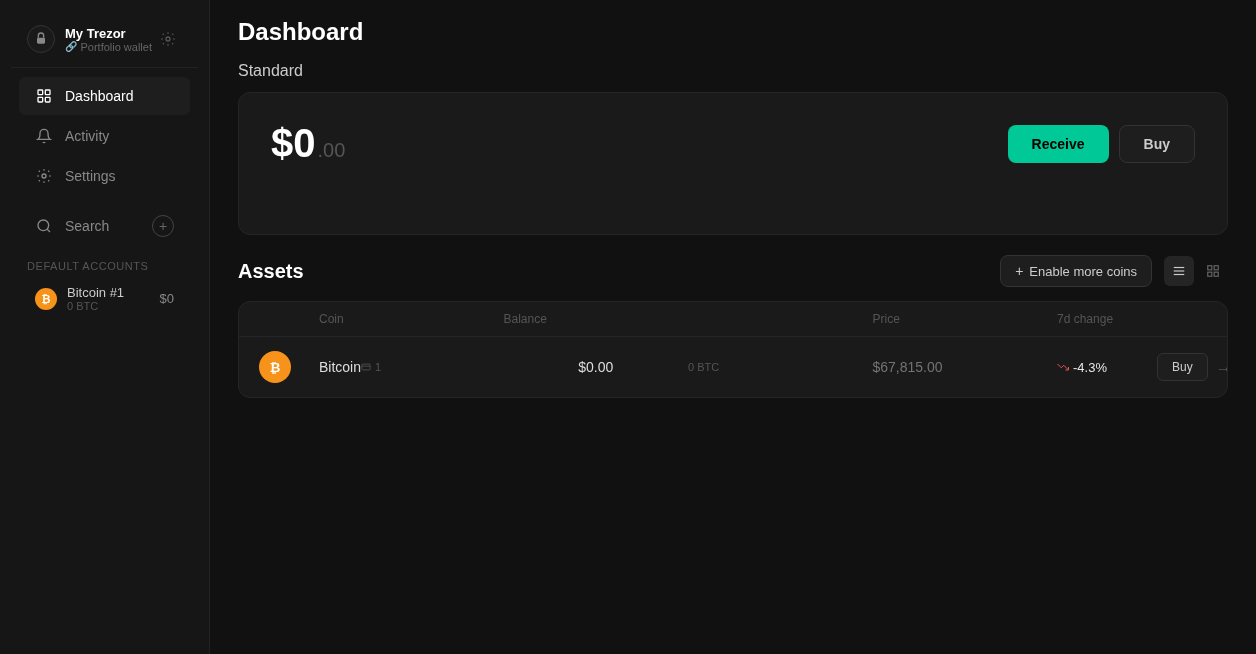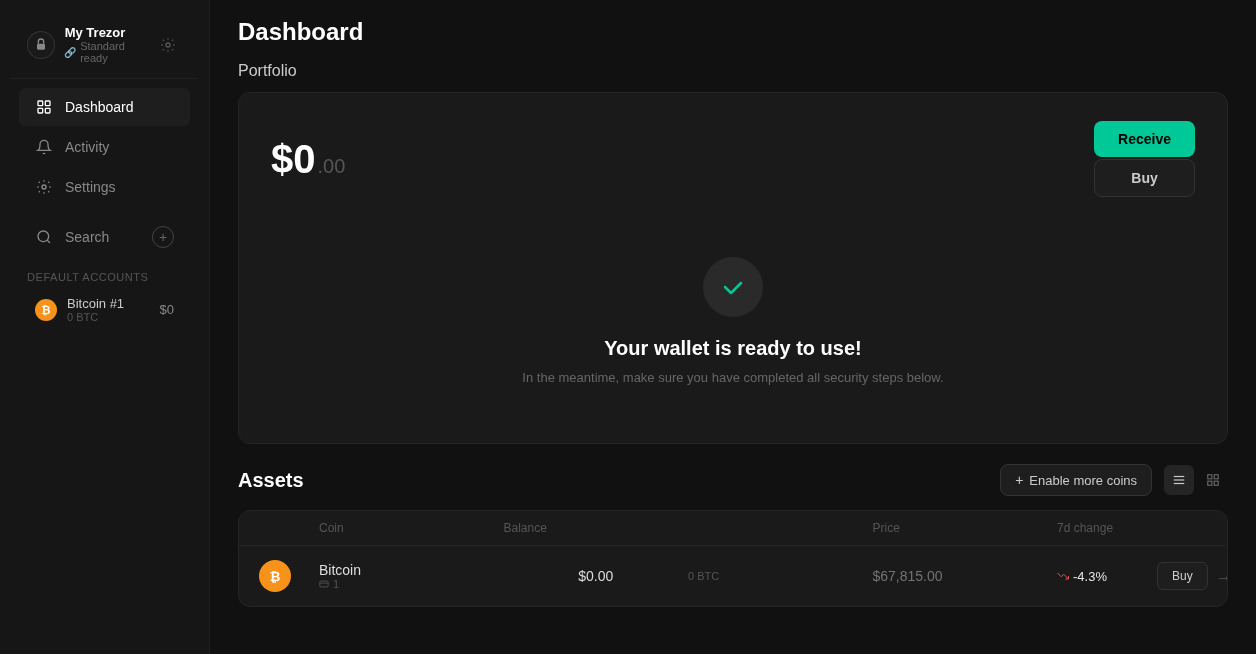--- a/index.html
+++ b/index.html
@@ -229,22 +229,21 @@
       font-size: 40px;
       font-weight: 700;
       color: #fff;
     }
     .balance-decimal {
       font-size: 20px;
       color: #555;
     }
     .portfolio-actions {
       display: flex;
-      gap: 2px;
-      flex-direction: column;
+      gap: 10px;
     }
     .btn-receive {
       background: #00c896;
       color: #000;
       border: none;
       border-radius: 8px;
       padding: 10px 24px;
       font-size: 14px;
       font-weight: 600;
       cursor: pointer;
@@ -374,21 +373,21 @@
       border-radius: 50%;
       display: flex;
       align-items: center;
       justify-content: center;
       font-size: 13px;
       font-weight: bold;
       color: #fff;
     }
     .coin-info {
       display: flex;
-      flex-direction: column;
+      flex-direction: row;
     }
     .coin-name {
       font-size: 14px;
       color: #ddd;
       font-weight: 500;
     }
     .coin-accounts {
       display: flex;
       align-items: center;
       gap: 4px;
@@ -439,21 +438,21 @@
       <div class="trezor-logo">
         <svg width="16" height="16" viewBox="0 0 24 24" fill="#888">
           <rect x="6" y="10" width="12" height="9" rx="2" fill="#888"></rect>
           <path d="M8 10V7a4 4 0 018 0v3" stroke="#888" stroke-width="2" fill="none"></path>
         </svg>
       </div>
       <div class="sidebar-title-group">
         <span class="sidebar-app-name">My Trezor</span>
         <span class="sidebar-wallet-type">
           <span style="color:#3e9a6e; font-size:10px;">🔗</span>
-          <span>Standard ready</span>
+          <span>Portfolio wallet</span>
         </span>
       </div>
     </div>
     <div class="sidebar-settings-icon">
       <svg width="16" height="16" viewBox="0 0 24 24" fill="none" stroke="#555" stroke-width="2">
         <circle cx="12" cy="12" r="3"></circle>
         <path d="M12 2v2M12 20v2M4.22 4.22l1.42 1.42M18.36 18.36l1.42 1.42M2 12h2M20 12h2M4.22 19.78l1.42-1.42M18.36 5.64l1.42-1.42"></path>
       </svg>
     </div>
   </div>
@@ -519,43 +518,34 @@
     </div>
     <span class="account-value">$0</span>
   </div>
 </aside>
 
 <main class="main">
   <div class="main-header">
     <h1 class="page-title">Dashboard</h1>
   </div>
 
-  <div class="section-label">Portfolio</div>
+  <div class="section-label">Standard</div>
 
   <div class="portfolio-card">
     <div class="portfolio-top">
       <div class="portfolio-balance">
         <span class="balance-main">$0</span>
         <span class="balance-decimal">.00</span>
       </div>
       <div class="portfolio-actions">
         <button class="btn-receive">Receive</button>
         <button class="btn-buy">Buy</button>
       </div>
     </div>
 
-    <div class="portfolio-center">
-      <div class="checkmark-circle">
-        <svg viewBox="0 0 28 28" fill="none" xmlns="http://www.w3.org/2000/svg">
-          <path d="M6 14l6 6 10-10" stroke="#00c896" stroke-width="2.5" stroke-linecap="round" stroke-linejoin="round"></path>
-        </svg>
-      </div>
-      <div class="ready-title">Your wallet is ready to use!</div>
-      <div class="ready-subtitle">In the meantime, make sure you have completed all security steps below.</div>
-    </div>
   </div>
 
   <div class="assets-section">
     <div class="assets-header">
       <h2 class="assets-title">Assets</h2>
       <div class="assets-controls">
         <button class="enable-more-btn">
           <span style="font-size:14px;">+</span>
           <span>Enable more coins</span>
         </button>

